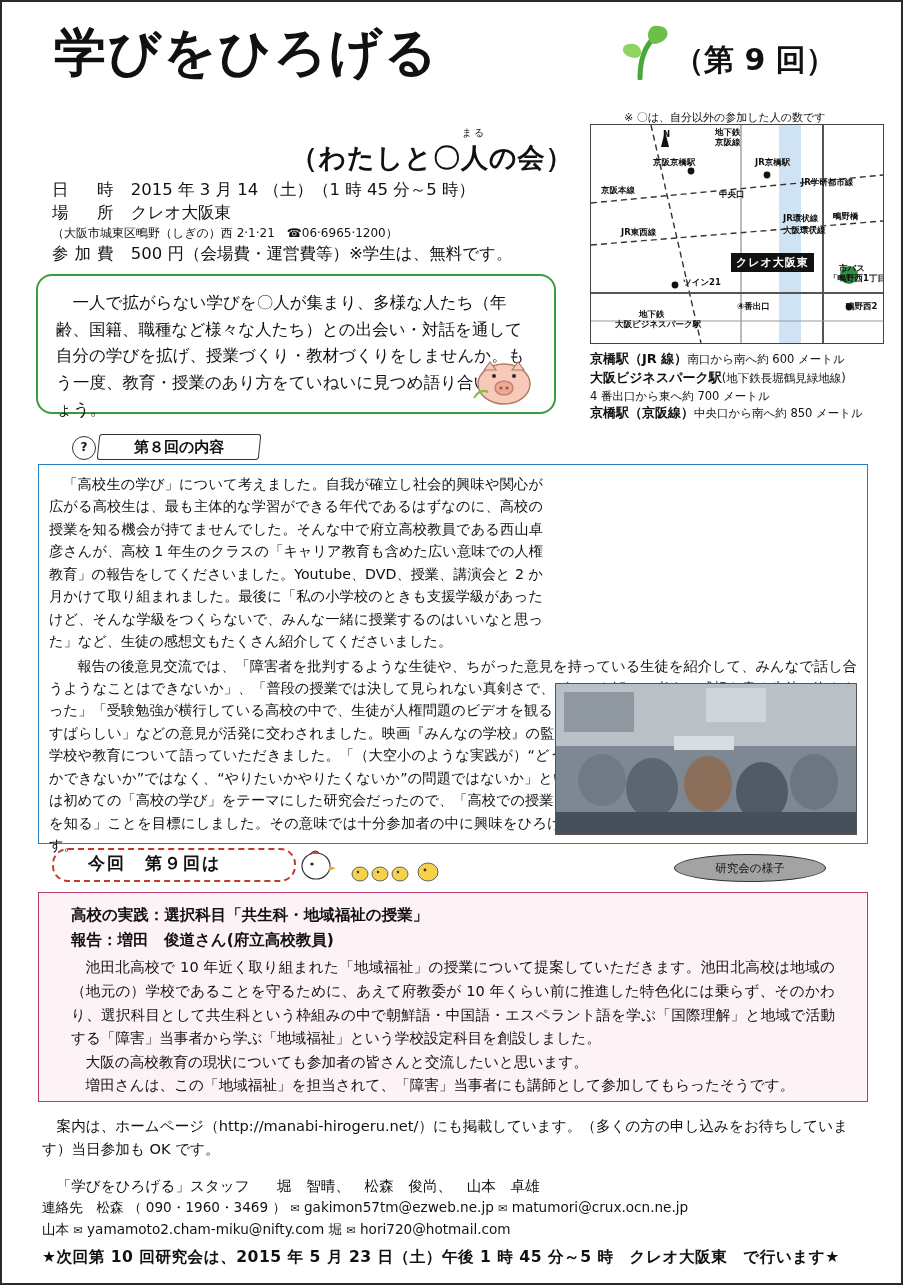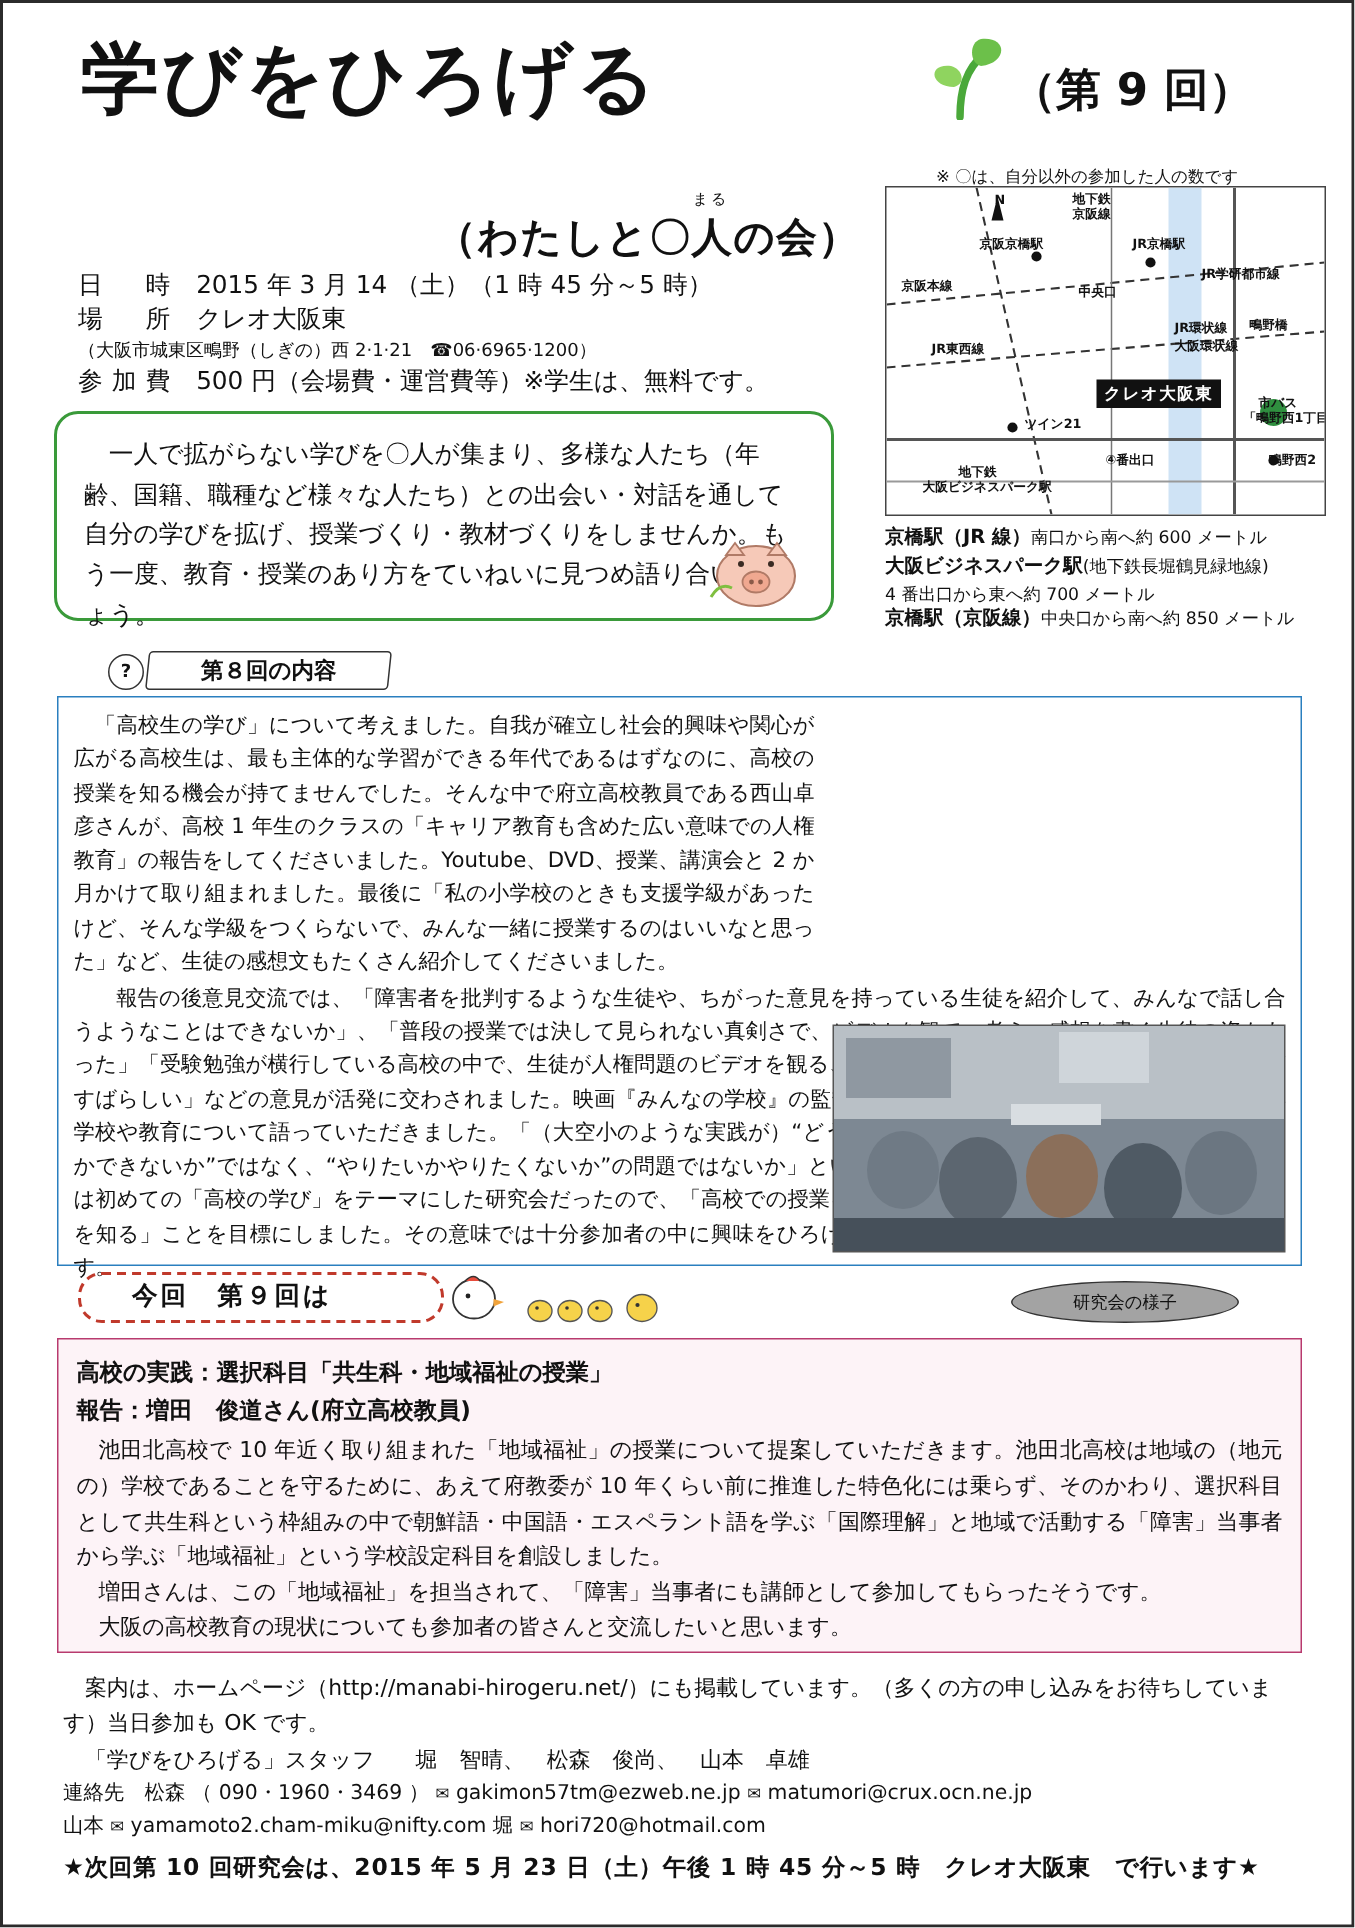--- a/index.html
+++ b/index.html
@@ -125,33 +125,33 @@
     border:2px dashed #c0392b;border-radius:16px;
   }
   .sec9 .t{
     position:absolute;left:36px;top:4px;font-size:17px;font-weight:bold;
     letter-spacing:2px;
   }
   
   .pink{
     position:absolute;left:36px;top:890px;width:830px;height:210px;
     border:1.5px solid #b83a6e;background:#fdf3f7;
-    box-sizing:border-box;padding:10px 12px;
+    box-sizing:border-box;padding:10px 32px;
     font-size:14.6px;line-height:1.62;text-align:justify;
   }
   .pink .h1{font-weight:bold;font-size:15.5px;}
   .pink .h2{font-weight:bold;font-size:15.5px;margin-bottom:2px;}
   .pink p{margin:0;text-indent:1em;}
   
   .foot{
     position:absolute;left:40px;top:1112px;width:830px;
     font-size:14.6px;line-height:1.6;
   }
   .foot .indent{text-indent:1em;}
-  .foot .staff{margin-top:1px;}
+  .foot .staff{margin-top:13px;}
   .foot .contact{font-size:13.6px;}
   .foot .next{
     margin-top:4px;font-weight:bold;font-size:15.6px;letter-spacing:0.5px;
   }
   .mailico{display:inline-block;font-size:11px;}
   .sep{display:inline-block;width:18px;}
   
   .chicks{position:absolute;left:296px;top:848px;}
 </style>
 </head>
@@ -310,22 +310,22 @@
     <circle cx="60" cy="22" r="1.2" fill="#333"></circle>
     <circle cx="80" cy="22" r="1.2" fill="#333"></circle>
     <circle cx="100" cy="22" r="1.2" fill="#333"></circle>
     <circle cx="127" cy="20" r="1.4" fill="#333"></circle>
   </svg>
 
   <div class="pink">
     <div class="h1">高校の実践：選択科目「共生科・地域福祉の授業」</div>
     <div class="h2">報告：増田　俊道さん(府立高校教員)</div>
     <p>池田北高校で 10 年近く取り組まれた「地域福祉」の授業について提案していただきます。池田北高校は地域の（地元の）学校であることを守るために、あえて府教委が 10 年くらい前に推進した特色化には乗らず、そのかわり、選択科目として共生科という枠組みの中で朝鮮語・中国語・エスペラント語を学ぶ「国際理解」と地域で活動する「障害」当事者から学ぶ「地域福祉」という学校設定科目を創設しました。</p>
+    <p>大阪の高校教育の現状についても参加者の皆さんと交流したいと思います。</p>
     <p>増田さんは、この「地域福祉」を担当されて、「障害」当事者にも講師として参加してもらったそうです。</p>
-    <p>大阪の高校教育の現状についても参加者の皆さんと交流したいと思います。</p>
   </div>
 
   <div class="foot">
     <div>　案内は、ホームページ（http://manabi-hirogeru.net/）にも掲載しています。（多くの方の申し込みをお待ちしています）当日参加も OK です。</div>
     <div class="staff indent">
       <span>「学びをひろげる」スタッフ</span>
       <span class="sep"></span>
       <span>堀　智晴、　松森　俊尚、　山本　卓雄</span>
     </div>
     <div class="contact">

